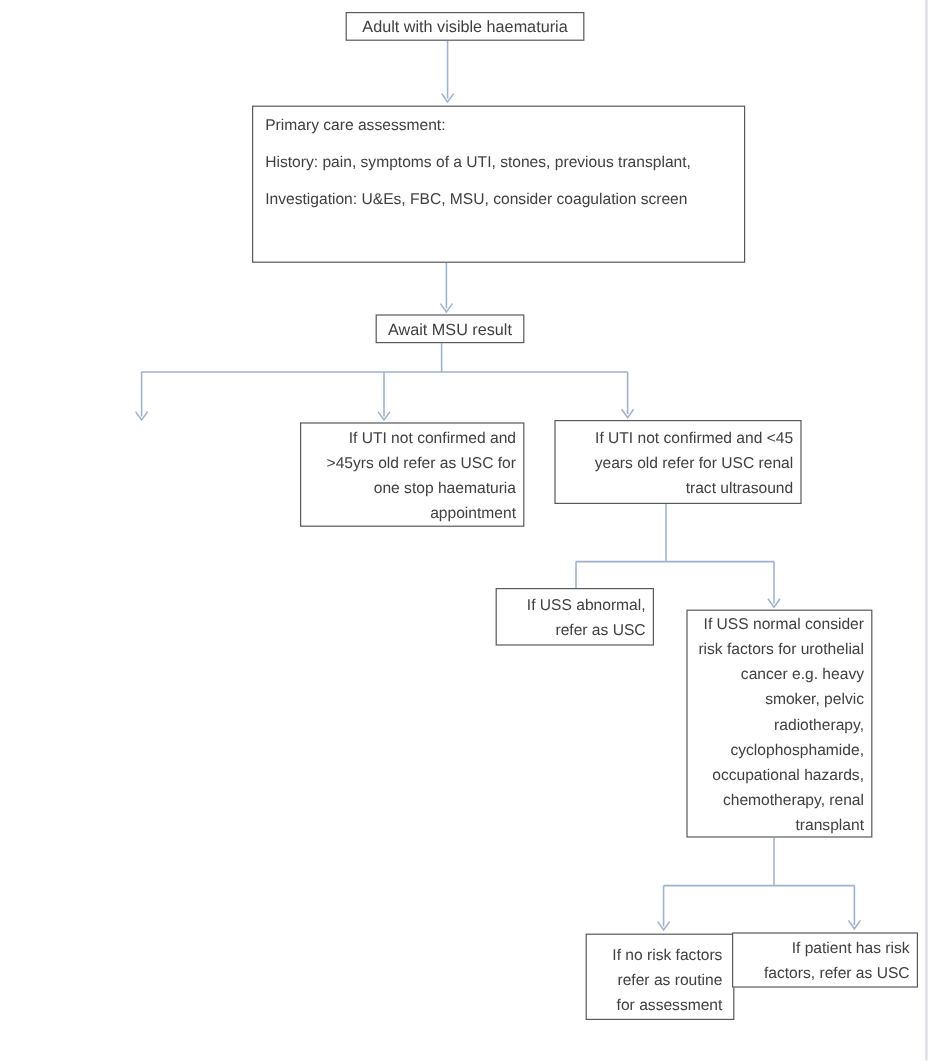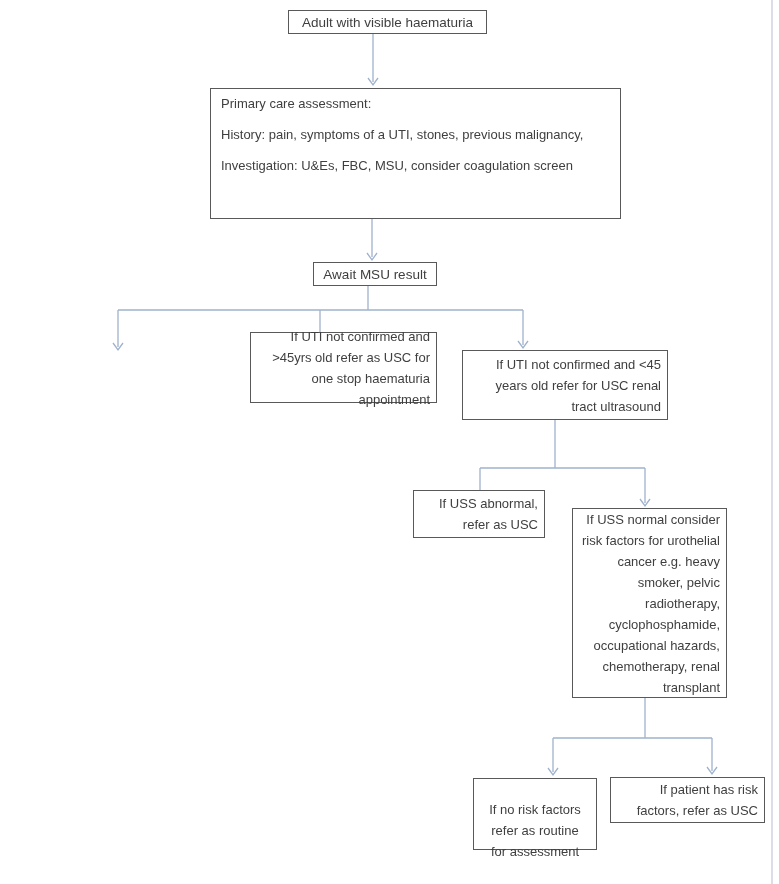--- a/index.html
+++ b/index.html
@@ -33,21 +33,21 @@
     color:var(--text-color);
   }
   .box.center{
     display:flex;align-items:center;justify-content:center;
     text-align:right;
     padding:2px 6px;
   }
   .box.single{white-space:nowrap;font-size:13.5px;}
   .box.para{padding:7px 10px;text-align:left;margin-left:37px;}
   .box.para p{margin:0 0 16px 0;line-height:15px;white-space:nowrap;}
-  .box.leftalign{padding:20px 9px;text-align:center;}
+  .box.leftalign{padding:6px 9px;text-align:right;margin-left:15px;}
 </style>
 </head>
 <body>
 
 <div class="stage">
 
   <div class="page-edge"></div>
 
   <svg class="edges" viewBox="0 0 779 884" xmlns="http://www.w3.org/2000/svg">
     <g>
@@ -85,30 +85,30 @@
       <path d="M707 767 L712 774 L717 767"></path>
     </g>
   </svg>
 
   <div class="box center single" style="left:288px;top:10px;width:199px;height:24px">
     <span>Adult with visible haematuria</span>
   </div>
 
   <div class="box para" style="left:173px;top:88px;width:411px;height:131px">
     <p>Primary care assessment:</p>
-    <p>History: pain, symptoms of a UTI, stones, previous malignancy,</p>
+    <p>History: pain, symptoms of a UTI, stones, previous transplant,</p>
     <p>Investigation: U&amp;Es, FBC, MSU, consider coagulation screen</p>
   </div>
 
   <div class="box center single" style="left:313px;top:262px;width:124px;height:24px">
     <span>Await MSU result</span>
   </div>
 
 
-  <div class="box center" style="left:250px;top:332px;width:187px;height:71px">
+  <div class="box center" style="left:250px;top:352px;width:187px;height:87px">
     <span>If UTI not confirmed and &gt;45yrs old refer as USC for one stop haematuria appointment</span>
   </div>
 
   <div class="box center" style="left:462px;top:350px;width:206px;height:70px">
     <span>If UTI not confirmed and &lt;45 years old refer for USC renal tract ultrasound</span>
   </div>
 
   <div class="box center" style="left:413px;top:490px;width:132px;height:48px">
     <span>If USS abnormal, refer as USC</span>
   </div>

